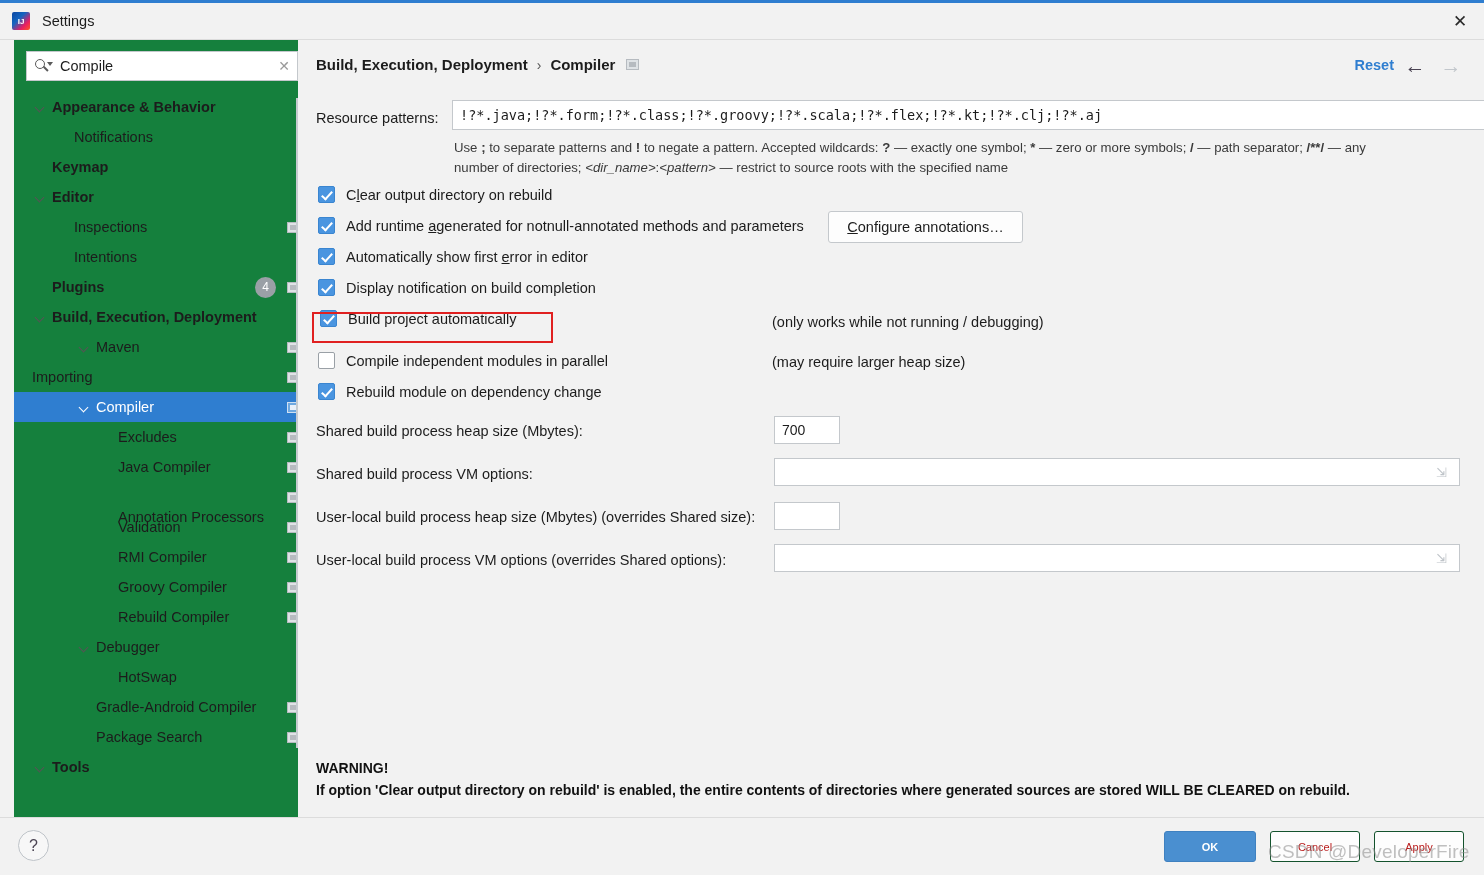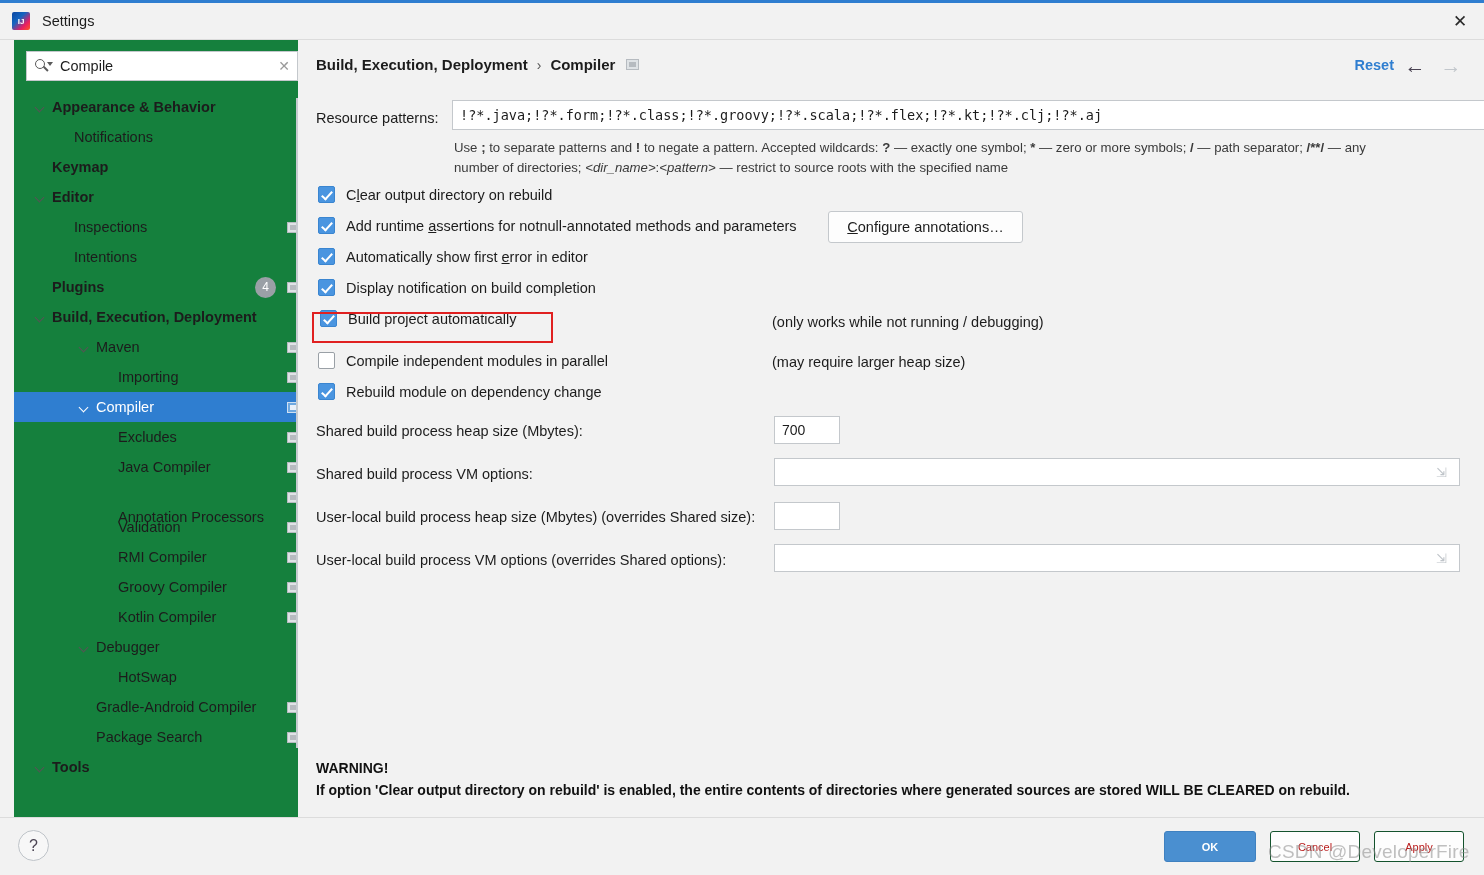--- a/index.html
+++ b/index.html
@@ -286,21 +286,21 @@
         </div>
         <div class="tree-row bold" style="padding-left: 20px;">
           <span class="chev" style="left: 19px;"></span>
           <span class="tree-label" style="margin-left: 18px;">Build, Execution, Deployment</span>
         </div>
         <div class="tree-row" style="padding-left: 64px;">
           <span class="chev" style="left: 63px;"></span>
           <span class="tree-label" style="margin-left: 18px;">Maven</span>
           <span class="page-marker"></span>
         </div>
-        <div class="tree-row" style="padding-left: 86px; text-align: right;">
+        <div class="tree-row" style=" text-align: right;">
           <span class="tree-label" style="margin-left: 18px;">Importing</span>
           <span class="page-marker"></span>
         </div>
         <div class="tree-row selected" style="padding-left: 64px;">
           <span class="chev" style="left: 63px;"></span>
           <span class="tree-label" style="margin-left: 18px;">Compiler</span>
           <span class="page-marker"></span>
         </div>
         <div class="tree-row" style="padding-left: 86px;">
           <span class="tree-label" style="margin-left: 18px;">Excludes</span>
@@ -320,21 +320,21 @@
         </div>
         <div class="tree-row" style="padding-left: 86px;">
           <span class="tree-label" style="margin-left: 18px;">RMI Compiler</span>
           <span class="page-marker"></span>
         </div>
         <div class="tree-row" style="padding-left: 86px;">
           <span class="tree-label" style="margin-left: 18px;">Groovy Compiler</span>
           <span class="page-marker"></span>
         </div>
         <div class="tree-row" style="padding-left: 86px;">
-          <span class="tree-label" style="margin-left: 18px;">Kotlin Compiler</span>
+          <span class="tree-label" style="margin-left: 18px;">Rebuild Compiler</span>
           <span class="page-marker"></span>
         </div>
         <div class="tree-row" style="padding-left: 64px;">
           <span class="chev" style="left: 63px;"></span>
           <span class="tree-label" style="margin-left: 18px;">Debugger</span>
         </div>
         <div class="tree-row" style="padding-left: 86px;">
           <span class="tree-label" style="margin-left: 18px;">HotSwap</span>
         </div>
         <div class="tree-row" style="padding-left: 64px;">
@@ -378,21 +378,21 @@
       <span>number of directories; </span><i>&lt;dir_name&gt;</i><span>:</span><i>&lt;pattern&gt;</i><span> — restrict to source roots with the specified name</span>
     </div>
 
     <div class="cbrow" style="left:20px; top:146px;">
       <span class="cbox on"></span>
       <span class="cblabel"><span>C</span><u>l</u><span>ear output directory on rebuild</span></span>
     </div>
 
     <div class="cbrow" style="left:20px; top:177px;">
       <span class="cbox on"></span>
-      <span class="cblabel"><span>Add runtime </span><u>a</u><span>ssertions for notnull-annotated methods and parameters</span></span>
+      <span class="cblabel"><span>Add runtime </span><u>a</u><span>generated for notnull-annotated methods and parameters</span></span>
     </div>
     <div class="btn" style="left:530px; top:171px; width:195px; height:32px;">
       <span><span></span><u>C</u><span>onfigure annotations…</span></span>
     </div>
 
     <div class="cbrow" style="left:20px; top:208px;">
       <span class="cbox on"></span>
       <span class="cblabel"><span>Automatically show first </span><u>e</u><span>rror in editor</span></span>
     </div>
 

